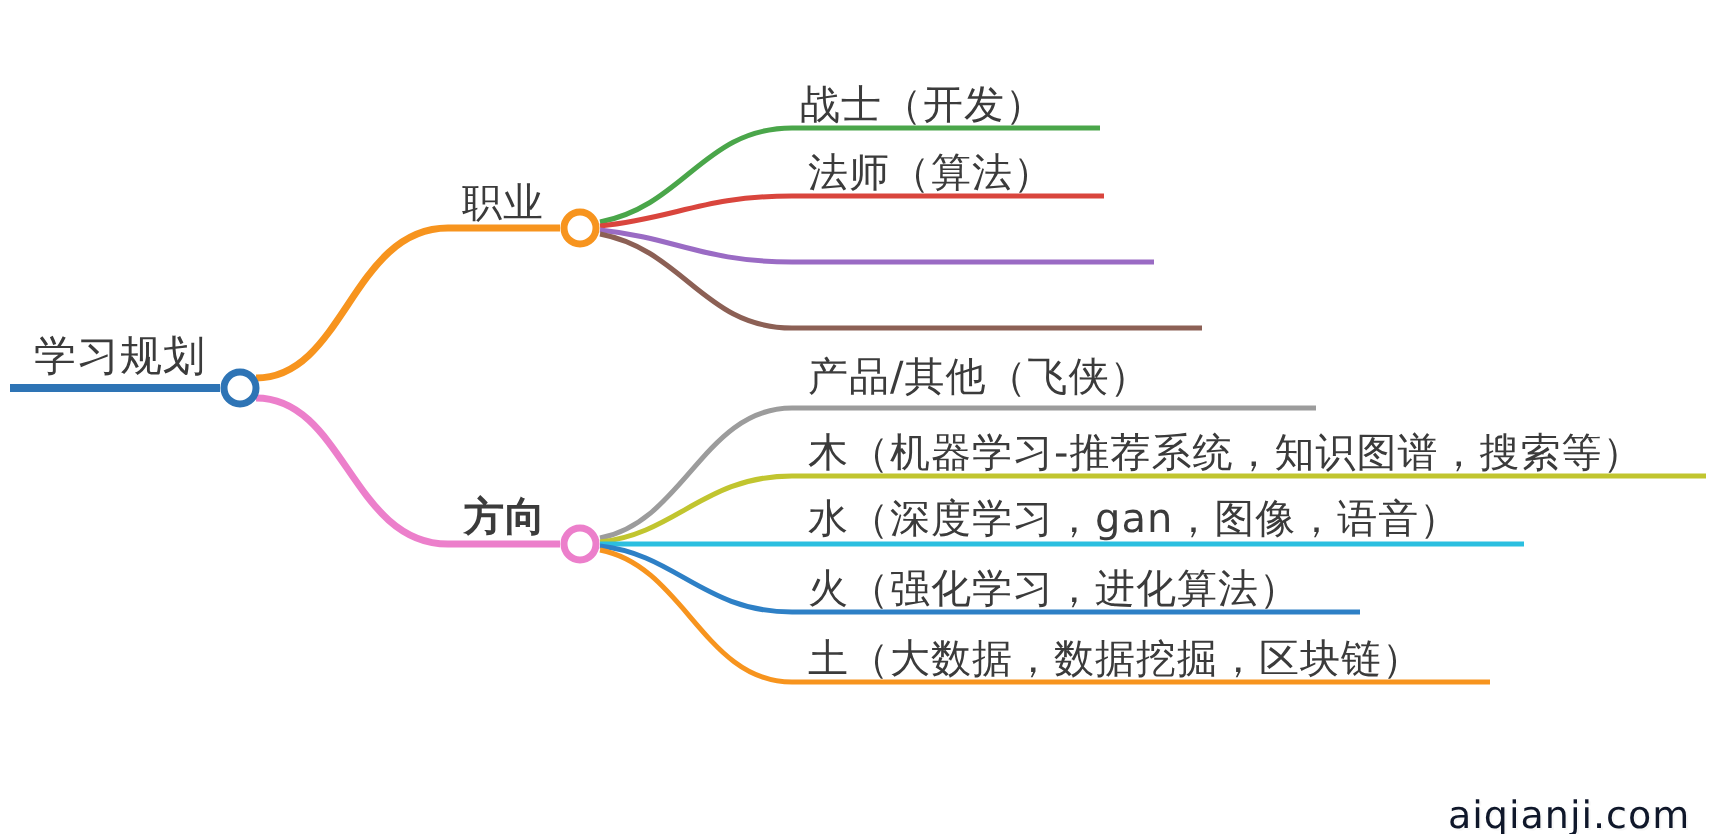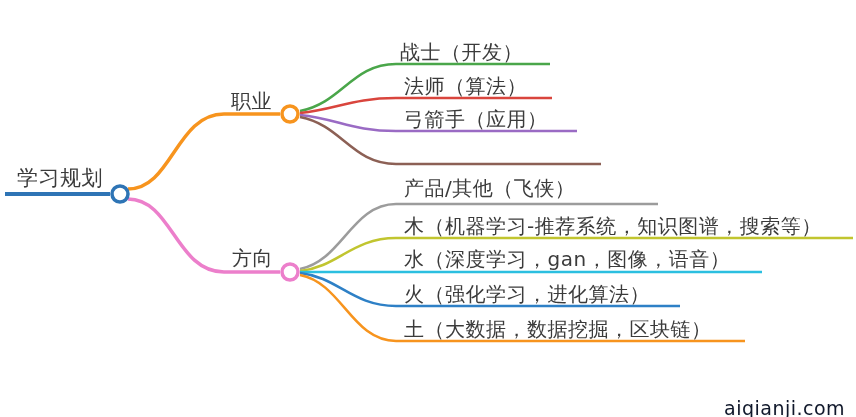--- a/index.html
+++ b/index.html
@@ -65,25 +65,24 @@
 
     <circle cx="120" cy="194" r="8" stroke="#2e74b5"></circle>
     <circle cx="290" cy="114" r="8" stroke="#f7941e"></circle>
     <circle cx="290" cy="272" r="8" stroke="#ec7fcb"></circle>
   </svg>
 
   <div class="label root" style="left:17px; top:167px;">学习规划</div>
 
   <div class="label" style="left:231px; top:90px;">职业</div>
 
-  <div class="label" style="left:232px; top:247px;">方向</div>
+  <div class="label" style="left:232px; top:247px;font-weight:bold;">方向</div>
 
   <div class="label" style="left:400px; top:41px;">战士（开发）</div>
   <div class="label" style="left:404px; top:75px;text-align:right;">法师（算法）</div>
-  <div class="label" style="left:404px; top:108px;">弓箭手（应用）</div>
   <div class="label" style="left:404px; top:141px;margin-top:36px;">产品/其他（飞侠）</div>
 
   <div class="label" style="left:404px; top:215px;">木（机器学习-推荐系统，知识图谱，搜索等）</div>
   <div class="label" style="left:404px; top:248px;">水（深度学习，gan，图像，语音）</div>
   <div class="label" style="left:404px; top:283px;">火（强化学习，进化算法）</div>
   <div class="label" style="left:404px; top:318px;">土（大数据，数据挖掘，区块链）</div>
 
   <div class="watermark">aiqianji.com</div>
 
 </div>

